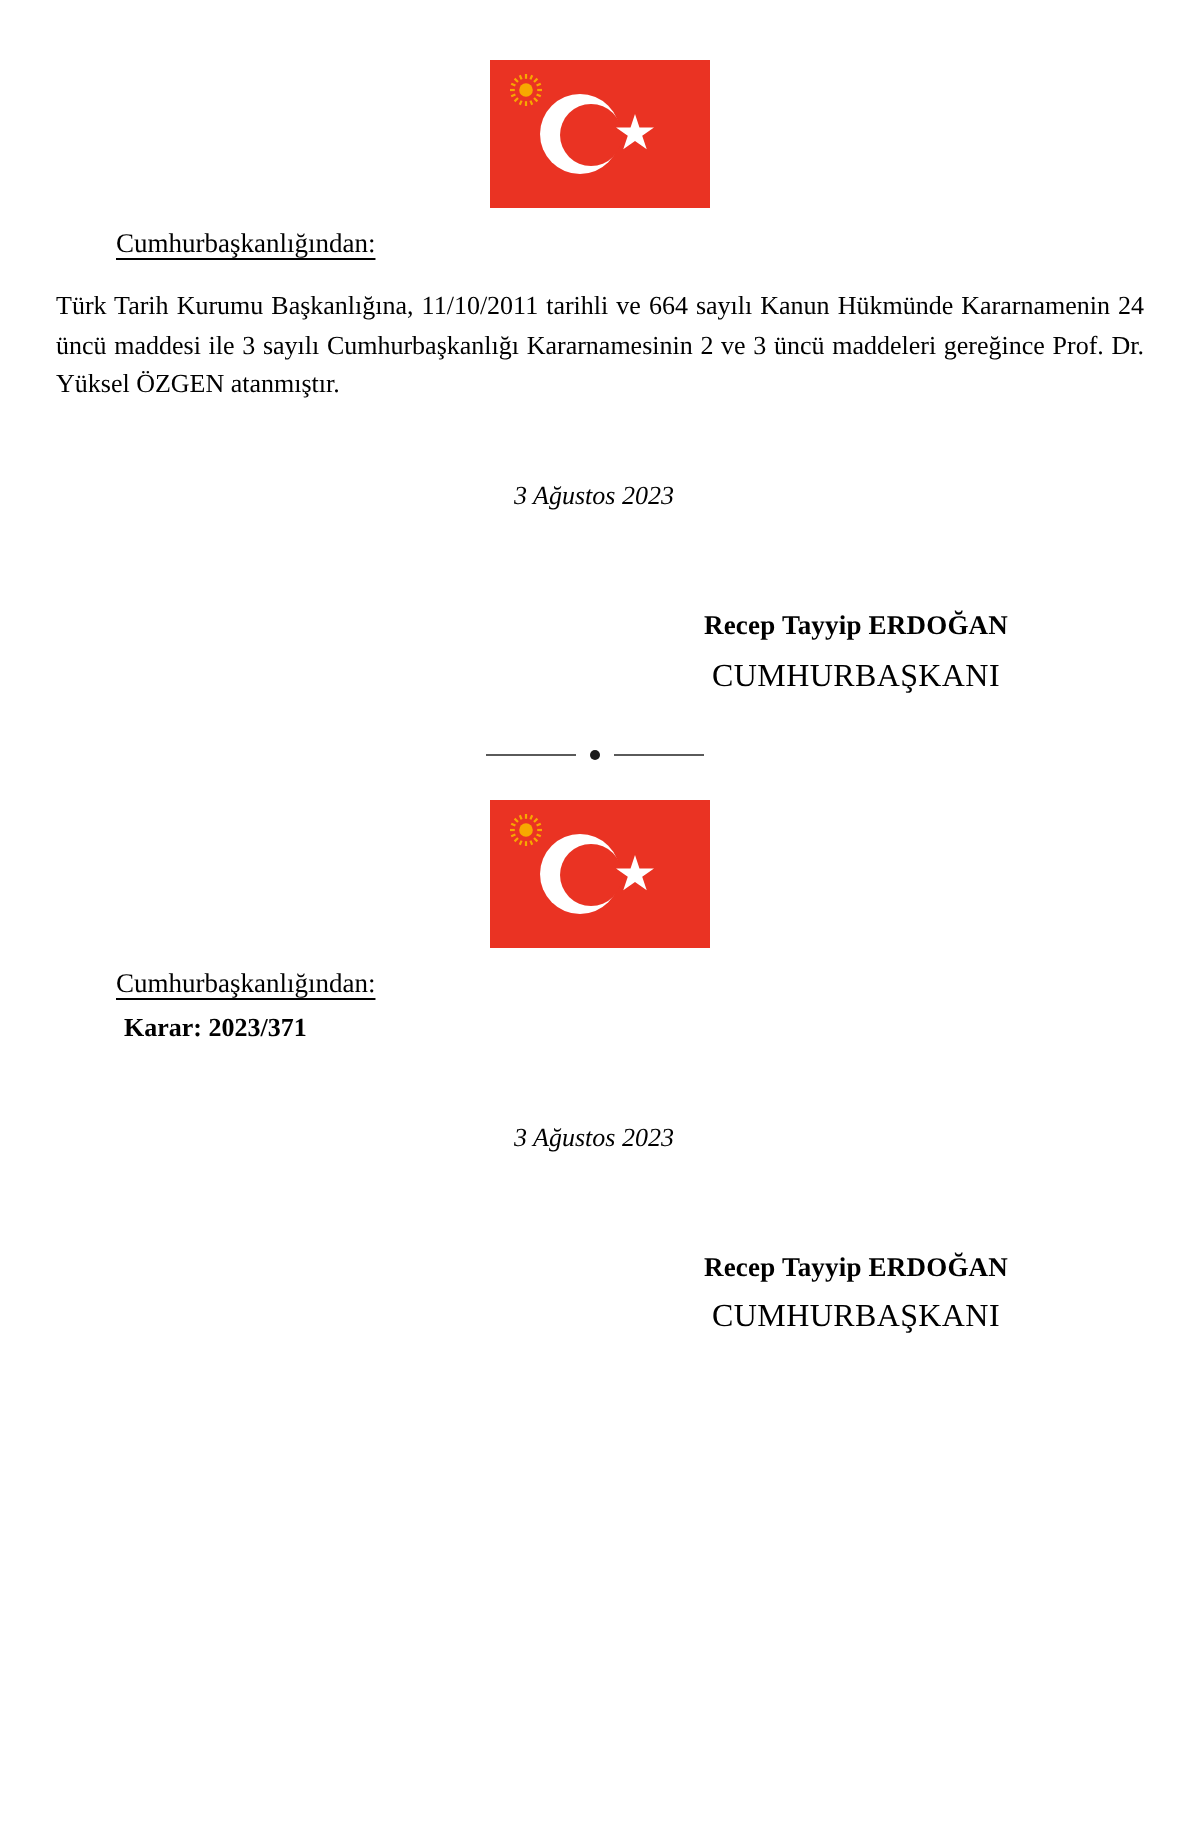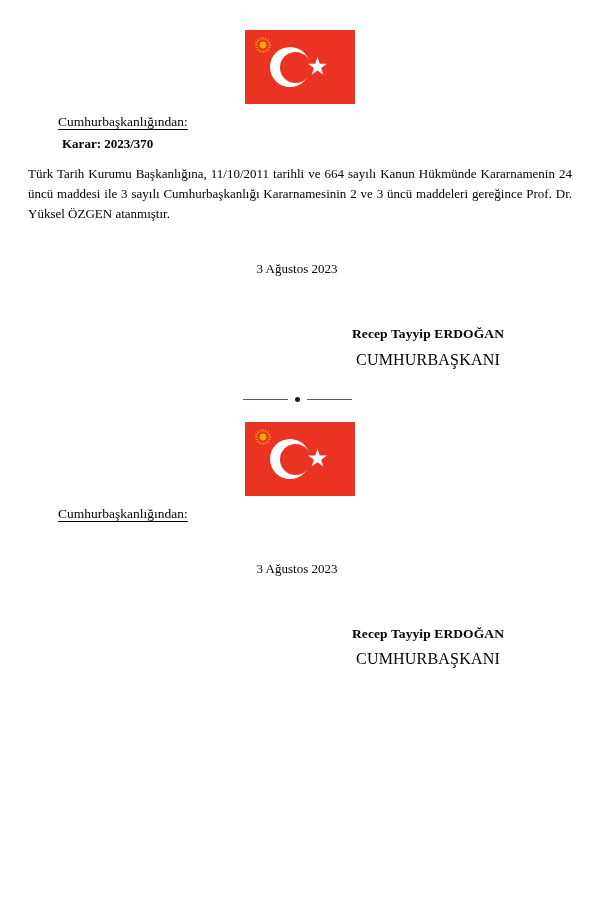--- a/index.html
+++ b/index.html
@@ -101,20 +101,21 @@
     text-align: justify;
     text-justify: inter-word;
   }
 
   
   .date-line {
     margin-top: 38px;
     text-align: center;
     font-size: 13px;
     padding-right: 6px;
+    font-style: italic;
   }
 
   
   .signature {
     margin-top: 48px;
     text-align: center;
     padding-left: 280px;
     padding-right: 24px;
   }
   .sig-name {
@@ -186,21 +187,20 @@
           </svg>
         </div>
         <div class="crescent-outer"></div>
         <div class="crescent-inner"></div>
         <div class="star"></div>
       </div>
     </div>
 
     <div class="org-line">Cumhurbaşkanlığından:</div>
 
-    <div class="karar-line">Karar: 2023/370</div>
 
     <div class="body-text">Türk Tarih Kurumu Başkanlığına, 11/10/2011 tarihli ve 664 sayılı Kanun Hükmünde Kararnamenin 24 üncü maddesi ile 3 sayılı Cumhurbaşkanlığı Kararnamesinin 2 ve 3 üncü maddeleri gereğince Prof. Dr. Yüksel ÖZGEN atanmıştır.</div>
 
     <div class="date-line">3 Ağustos 2023</div>
 
     <div class="signature">
       <div class="sig-name">Recep Tayyip ERDOĞAN</div>
       <div class="sig-title">CUMHURBAŞKANI</div>
     </div>
   </div>
@@ -240,20 +240,21 @@
           </svg>
         </div>
         <div class="crescent-outer"></div>
         <div class="crescent-inner"></div>
         <div class="star"></div>
       </div>
     </div>
 
     <div class="org-line">Cumhurbaşkanlığından:</div>
 
+    <div class="karar-line">Karar: 2023/371</div>
 
 
     <div class="date-line">3 Ağustos 2023</div>
 
     <div class="signature">
       <div class="sig-name">Recep Tayyip ERDOĞAN</div>
       <div class="sig-title">CUMHURBAŞKANI</div>
     </div>
   </div>
 

